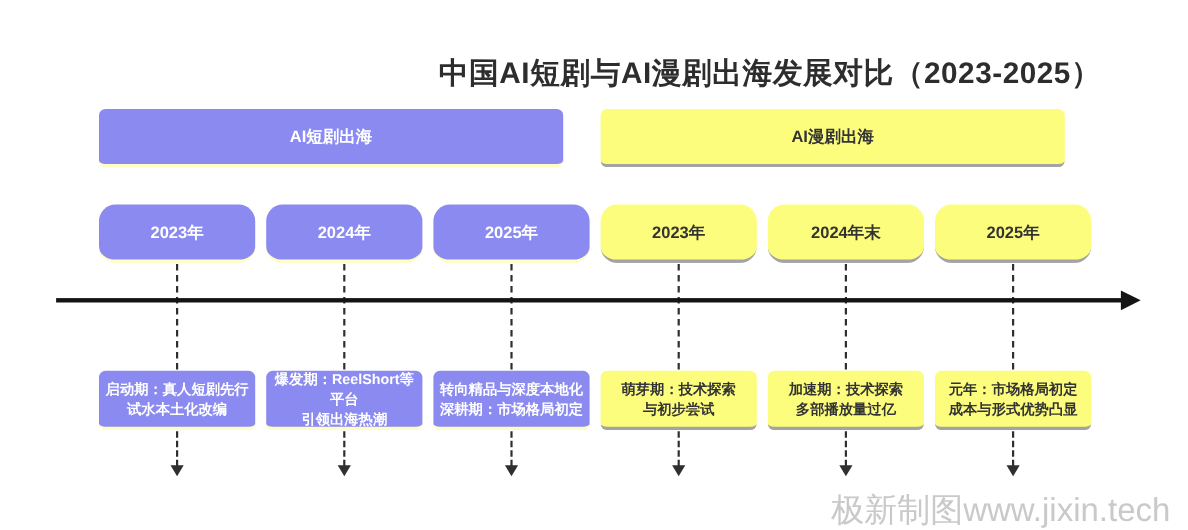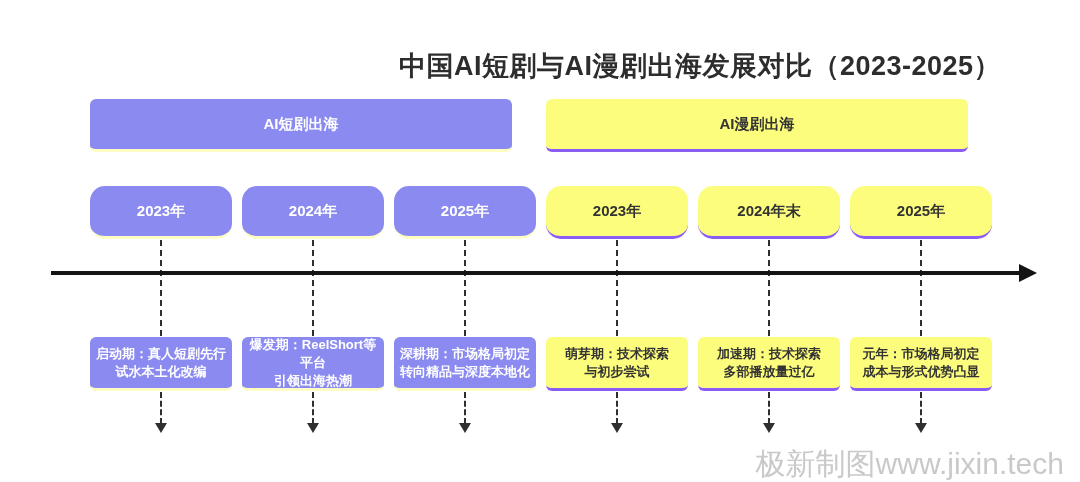--- a/index.html
+++ b/index.html
@@ -28,21 +28,21 @@
     border-radius: 6px;
     font-weight: bold;
     text-align: center;
   }
   .purple {
     background: #8a8af0; color: #ffffff;
     border-bottom: 3px solid #fdfdc4;
   }
   .yellow {
     background: #fdfd7d; color: #333333;
-    border-bottom: 3px solid #8b5cf6;
+    border-bottom: 3px solid #a3a3a3;
     align-items: center;
   }
 
   .header-bar { top: 99px; width: 422px; height: 53px; font-size: 15px; }
   .header-bar.purple { left: 90px; }
   .header-bar.yellow { left: 546px; }
 
   .year-box { top: 186px; width: 142px; height: 53px; font-size: 15px; border-radius: 15px; }
   .desc-box { top: 337px; width: 142px; height: 54px; font-size: 13px; line-height: 18px; padding: 2px; }
 
@@ -134,22 +134,22 @@
 
   <div class="box purple desc-box col-0">
     <span>启动期：真人短剧先行</span>
     <span>试水本土化改编</span>
   </div>
   <div class="box purple desc-box col-1">
     <span>爆发期：ReelShort等平台</span>
     <span>引领出海热潮</span>
   </div>
   <div class="box purple desc-box col-2">
+    <span>转向精品与深度本地化</span>
     <span>深耕期：市场格局初定</span>
-    <span>转向精品与深度本地化</span>
   </div>
   <div class="box yellow desc-box col-3">
     <span>萌芽期：技术探索</span>
     <span>与初步尝试</span>
   </div>
   <div class="box yellow desc-box col-4">
     <span>加速期：技术探索</span>
     <span>多部播放量过亿</span>
   </div>
   <div class="box yellow desc-box col-5">

